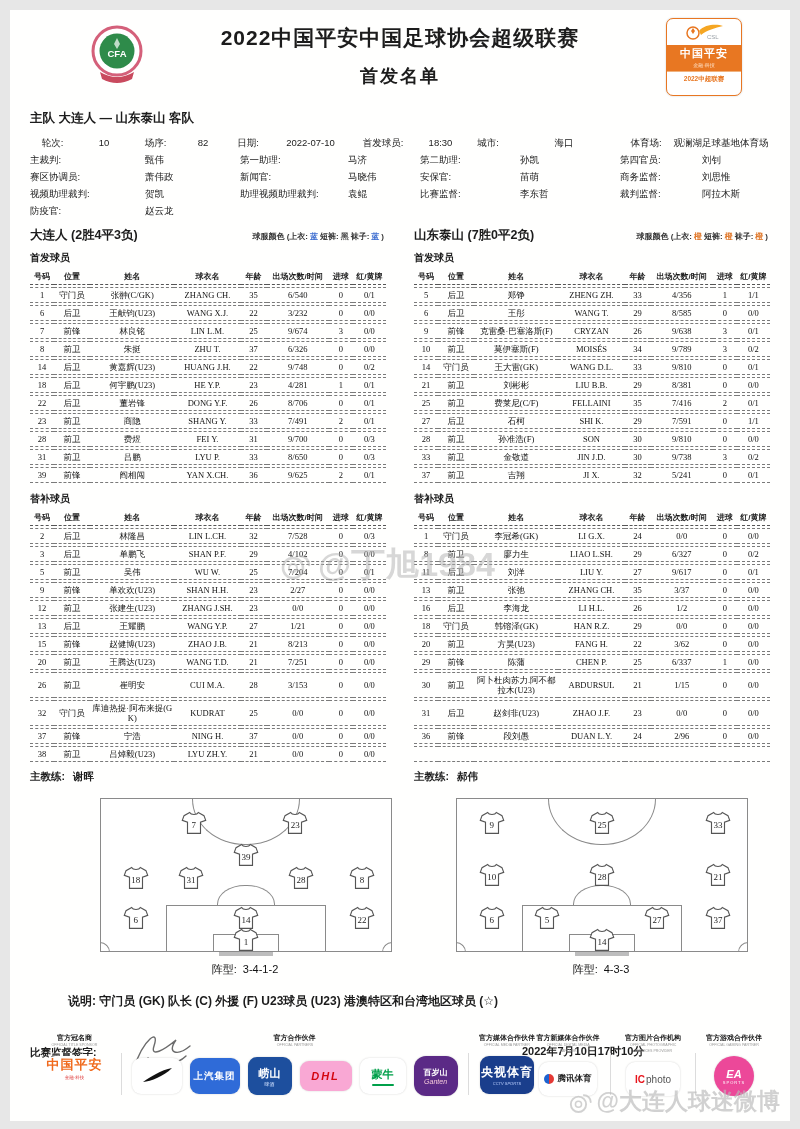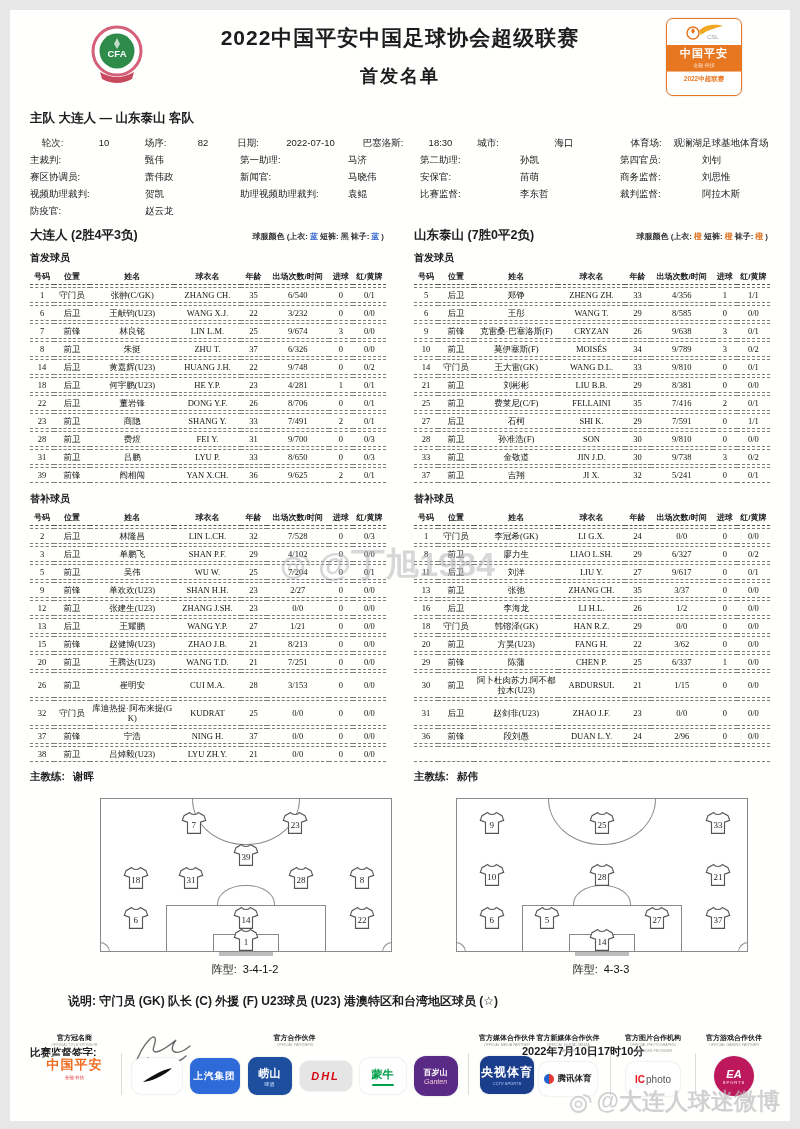--- a/index.html
+++ b/index.html
@@ -76,35 +76,35 @@
   .fdiv{width:1px;height:42px;background:#dcdcdc;margin:20px 10px 0;}
   .g1{width:104px;} .g2{width:330px;} .g3{width:82px;} .g4{width:92px;} .g5{width:92px;} .g6{width:80px;}
   .logo{border-radius:9px;box-shadow:0 0 2px rgba(0,0,0,.18);display:flex;flex-direction:column;align-items:center;justify-content:center;background:#fff;}
   .lg-pingan{box-shadow:none;}
   .pingan-t{color:#f06a1d;font-size:13px;font-weight:bold;letter-spacing:1px;}
   .pingan-s{color:#d33;font-size:4.5px;margin-top:1px;}
   .lg-nike{width:50px;height:36px;}
   .lg-saic{width:50px;height:36px;background:#2f6bd8;color:#fff;font-size:9.5px;font-weight:bold;letter-spacing:1px;}
   .lg-laoshan{width:44px;height:38px;background:#1d4f9e;color:#fff;}
   .laoshan-t{font-size:11px;font-weight:bold;} .laoshan-s{font-size:5px;color:#cfe0ff;}
-  .lg-dhl{width:52px;height:30px;background:#e5e5e5;}
+  .lg-dhl{width:52px;height:30px;background:#f9a8d4;}
   .dhl-t{color:#d40511;font-size:11px;font-weight:bold;font-style:italic;letter-spacing:2px;}
   .lg-mengniu{width:46px;height:36px;}
   .mengniu-t{color:#00a04a;font-size:11px;font-weight:bold;}
   .mengniu-s{width:22px;height:2px;background:#00a04a;border-radius:2px;margin-top:2px;}
   .lg-ganten{width:44px;height:40px;background:#5b2a86;color:#fff;border-radius:12px;}
   .ganten-t{font-size:8px;font-weight:bold;} .ganten-s{font-size:7px;font-style:italic;color:#f3c8d8;}
   .lg-cctv{width:54px;height:38px;background:#1a3e8c;color:#fff;}
   .cctv-t{font-size:12px;font-weight:bold;letter-spacing:1px;} .cctv-s{font-size:4px;color:#bcd0ff;font-style:italic;}
   .lg-tencent{width:58px;height:34px;flex-direction:row;gap:3px;}
   .tencent-ball{width:10px;height:10px;border-radius:50%;background:conic-gradient(#e53935 0 50%,#1e63d0 50% 100%);}
   .tencent-t{font-size:8.5px;font-weight:bold;color:#222;}
   .lg-ic{width:54px;height:34px;flex-direction:row;gap:1px;}
   .ic-red{color:#e8141c;font-size:10px;font-weight:bold;} .ic-gray{color:#555;font-size:10px;}
-  .lg-ea{width:40px;height:40px;border-radius:50%;background:#be185d;color:#fff;}
+  .lg-ea{width:40px;height:40px;border-radius:50%;background:#ec4899;color:#fff;}
   .ea-t{font-size:11px;font-weight:bold;font-style:italic;} .ea-s{font-size:4px;letter-spacing:1px;}
 
   
   .wm-center{position:absolute;left:268px;top:532px;display:flex;align-items:center;gap:6px;color:rgba(175,175,175,.5);font-size:34px;font-weight:bold;pointer-events:none;}
   .wm-corner{position:absolute;right:10px;bottom:4px;display:flex;align-items:center;gap:4px;color:rgba(185,185,185,.65);font-size:23px;font-weight:bold;pointer-events:none;}
 </style>
 </head>
 <body>
 
 <div class="canvas">
@@ -139,21 +139,21 @@
     </div>
   </div>
 
   <div class="teams-line">主队 大连人 — 山东泰山 客队</div>
   <div class="info">
     <div class="info-row r1">
 
     <div class="pair"><span class="lbl">轮次:</span><span class="val">10</span></div>
           <div class="pair"><span class="lbl">场序:</span><span class="val">82</span></div>
           <div class="pair"><span class="lbl">日期:</span><span class="val">2022-07-10</span></div>
-          <div class="pair"><span class="lbl">巴塞洛斯:</span><span class="val">18:30</span></div>
+          <div class="pair"><span class="lbl">首发球员:</span><span class="val">18:30</span></div>
           <div class="pair"><span class="lbl">城市:</span><span class="val">海口</span></div>
           <div class="pair"><span class="lbl">体育场:</span><span class="val">观澜湖足球基地体育场</span></div>
         </div>
     <div class="info-row r4">
 
     <div class="pair"><span class="lbl">主裁判:</span><span class="val">甄伟</span></div>
           <div class="pair"><span class="lbl">第一助理:</span><span class="val">马济</span></div>
           <div class="pair"><span class="lbl">第二助理:</span><span class="val">孙凯</span></div>
           <div class="pair"><span class="lbl">第四官员:</span><span class="val">刘钊</span></div>
         </div>

